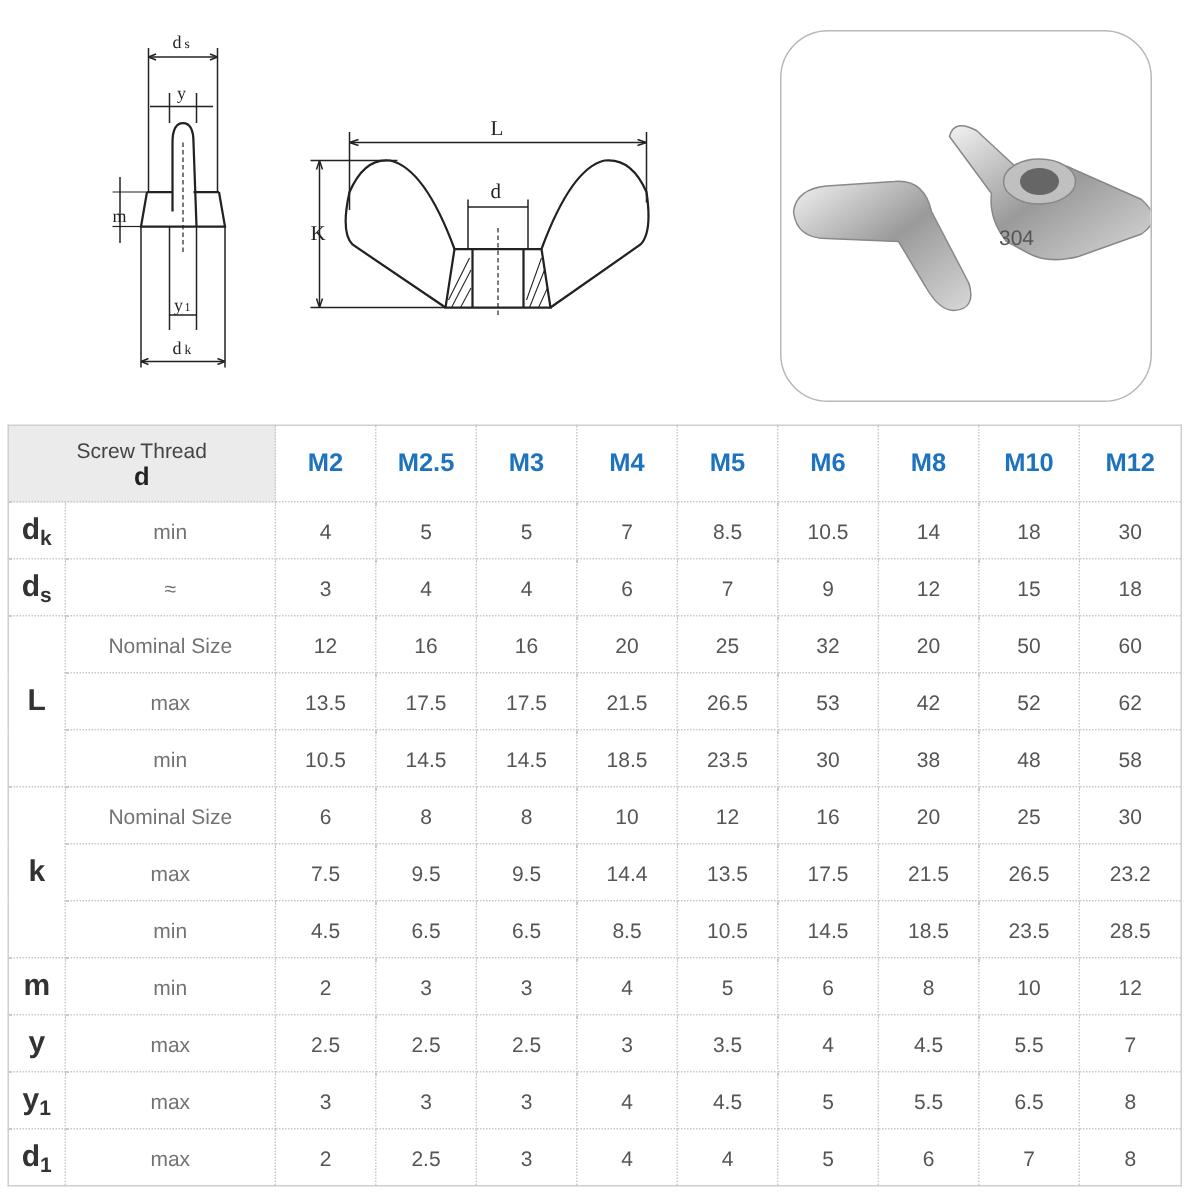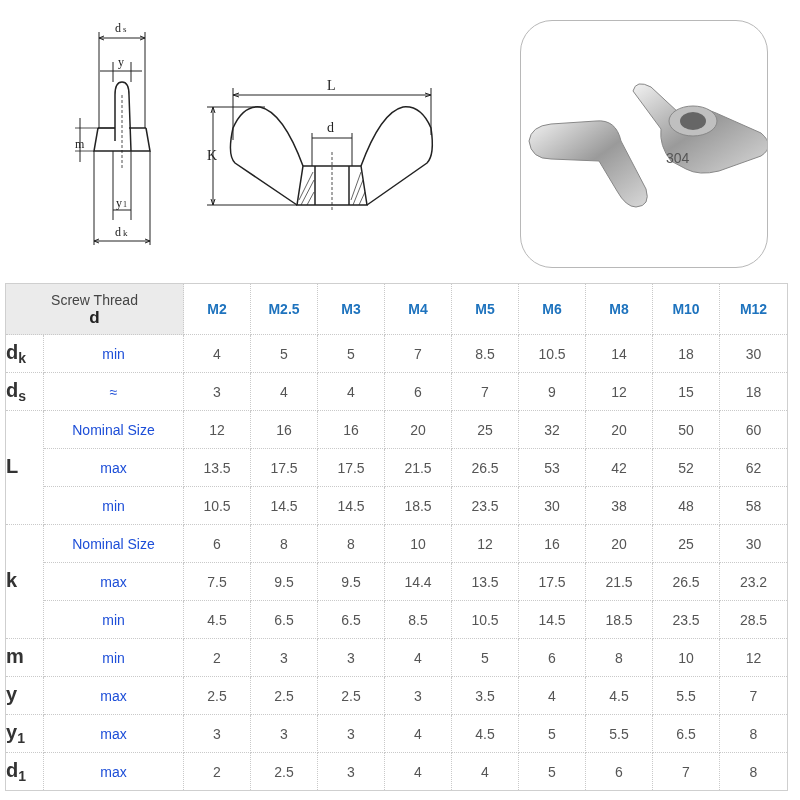--- a/index.html
+++ b/index.html
@@ -3,24 +3,24 @@
 <meta charset="utf-8">
 <style>
   html, body { margin:0; padding:0; background:#ffffff; }
   body { width:800px; height:800px; position:relative; overflow:hidden; font-family:"Liberation Sans", sans-serif; color:#444; }
   .diagram { position:absolute; }
   .photo-frame { position:absolute; left:520px; top:20px; width:246px; height:246px; border:1.5px solid #b8b8b8; border-radius:32px; background:#fff; overflow:hidden; }
   table.spec { position:absolute; left:5px; top:283px; border-collapse:collapse; table-layout:fixed; width:652px; }
   table.spec td { border:1px dotted #c9c9c9; text-align:center; font-size:14px; color:#555; padding:0; height:37px; }
   table.spec td.hdr-label { background:#ebebeb; color:#444; font-size:14px; line-height:17px; height:50px; }
   table.spec td.hdr-label b { font-size:17px; color:#222; }
-  table.spec td.size { color:#1e73be; font-weight:bold; font-size:14px; height:50px; }
-  table.spec td.sym { font-weight:bold; font-size:20px; color:#333; text-align:left; }
+  table.spec td.size { color:#1e73be; font-weight:bold; font-size:17px; height:50px; }
+  table.spec td.sym { font-weight:bold; font-size:20px; color:#333; text-align:center; }
   table.spec td.sym sub { font-size:14px; vertical-align:-4px; }
-  table.spec td.qual { font-size:14px; color:#1d4ed8; }
+  table.spec td.qual { font-size:14px; color:#737373; }
   table.spec tr { height:38px; }
   table.spec { border:1px solid #cfcfcf; }
 </style>
 </head>
 <body>
 
 <svg class="diagram" style="left:60px;top:10px" width="120" height="240" viewBox="0 0 120 240">
   <g stroke="#222" fill="none" stroke-width="1">
     <line x1="39" y1="22" x2="39" y2="118"></line>
     <line x1="85" y1="22" x2="85" y2="118"></line>

